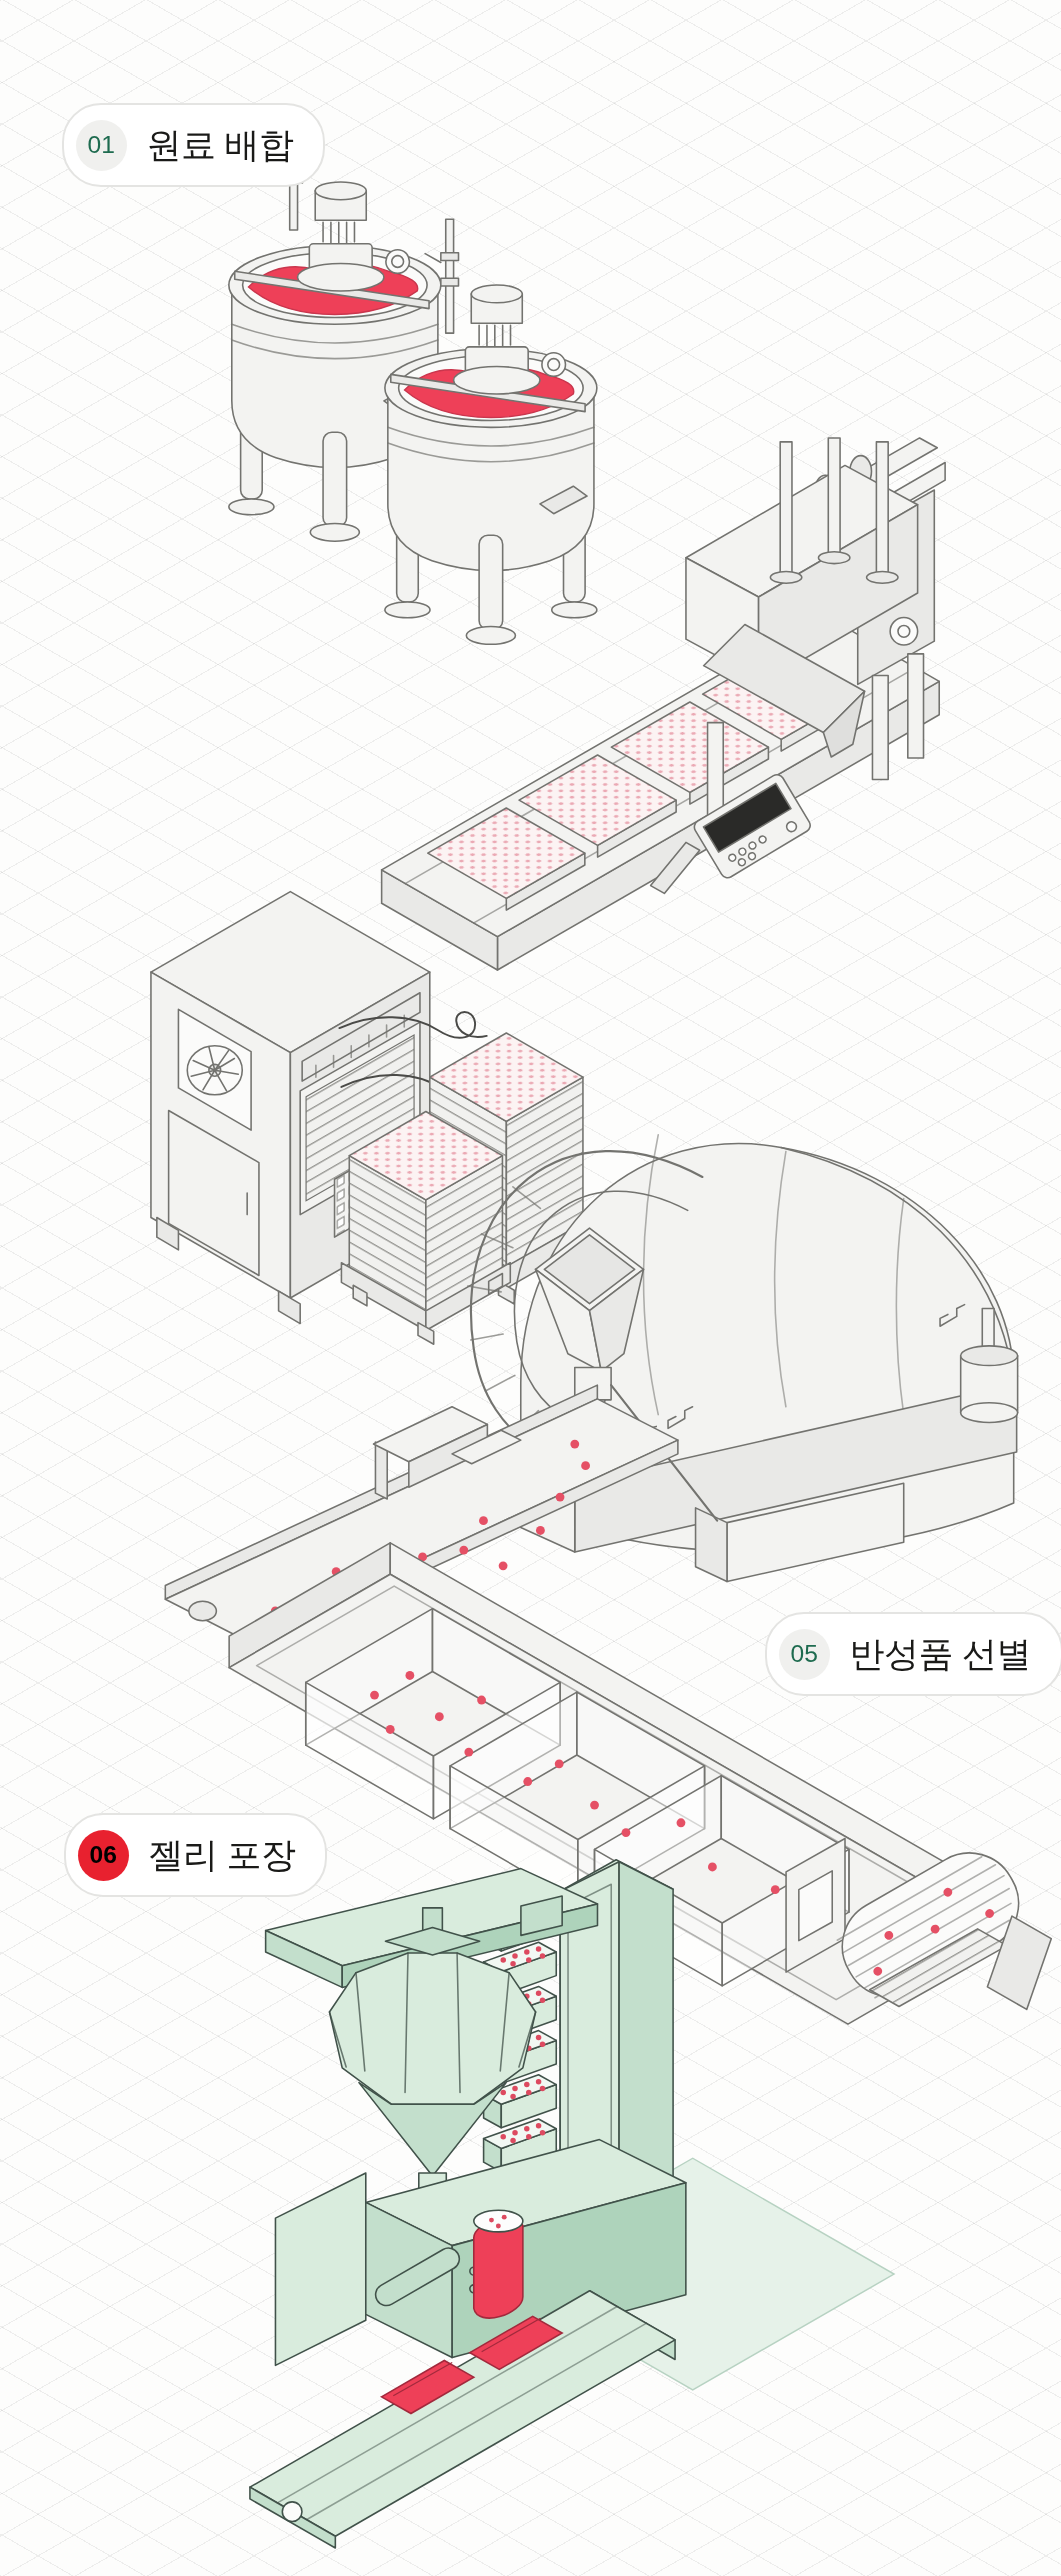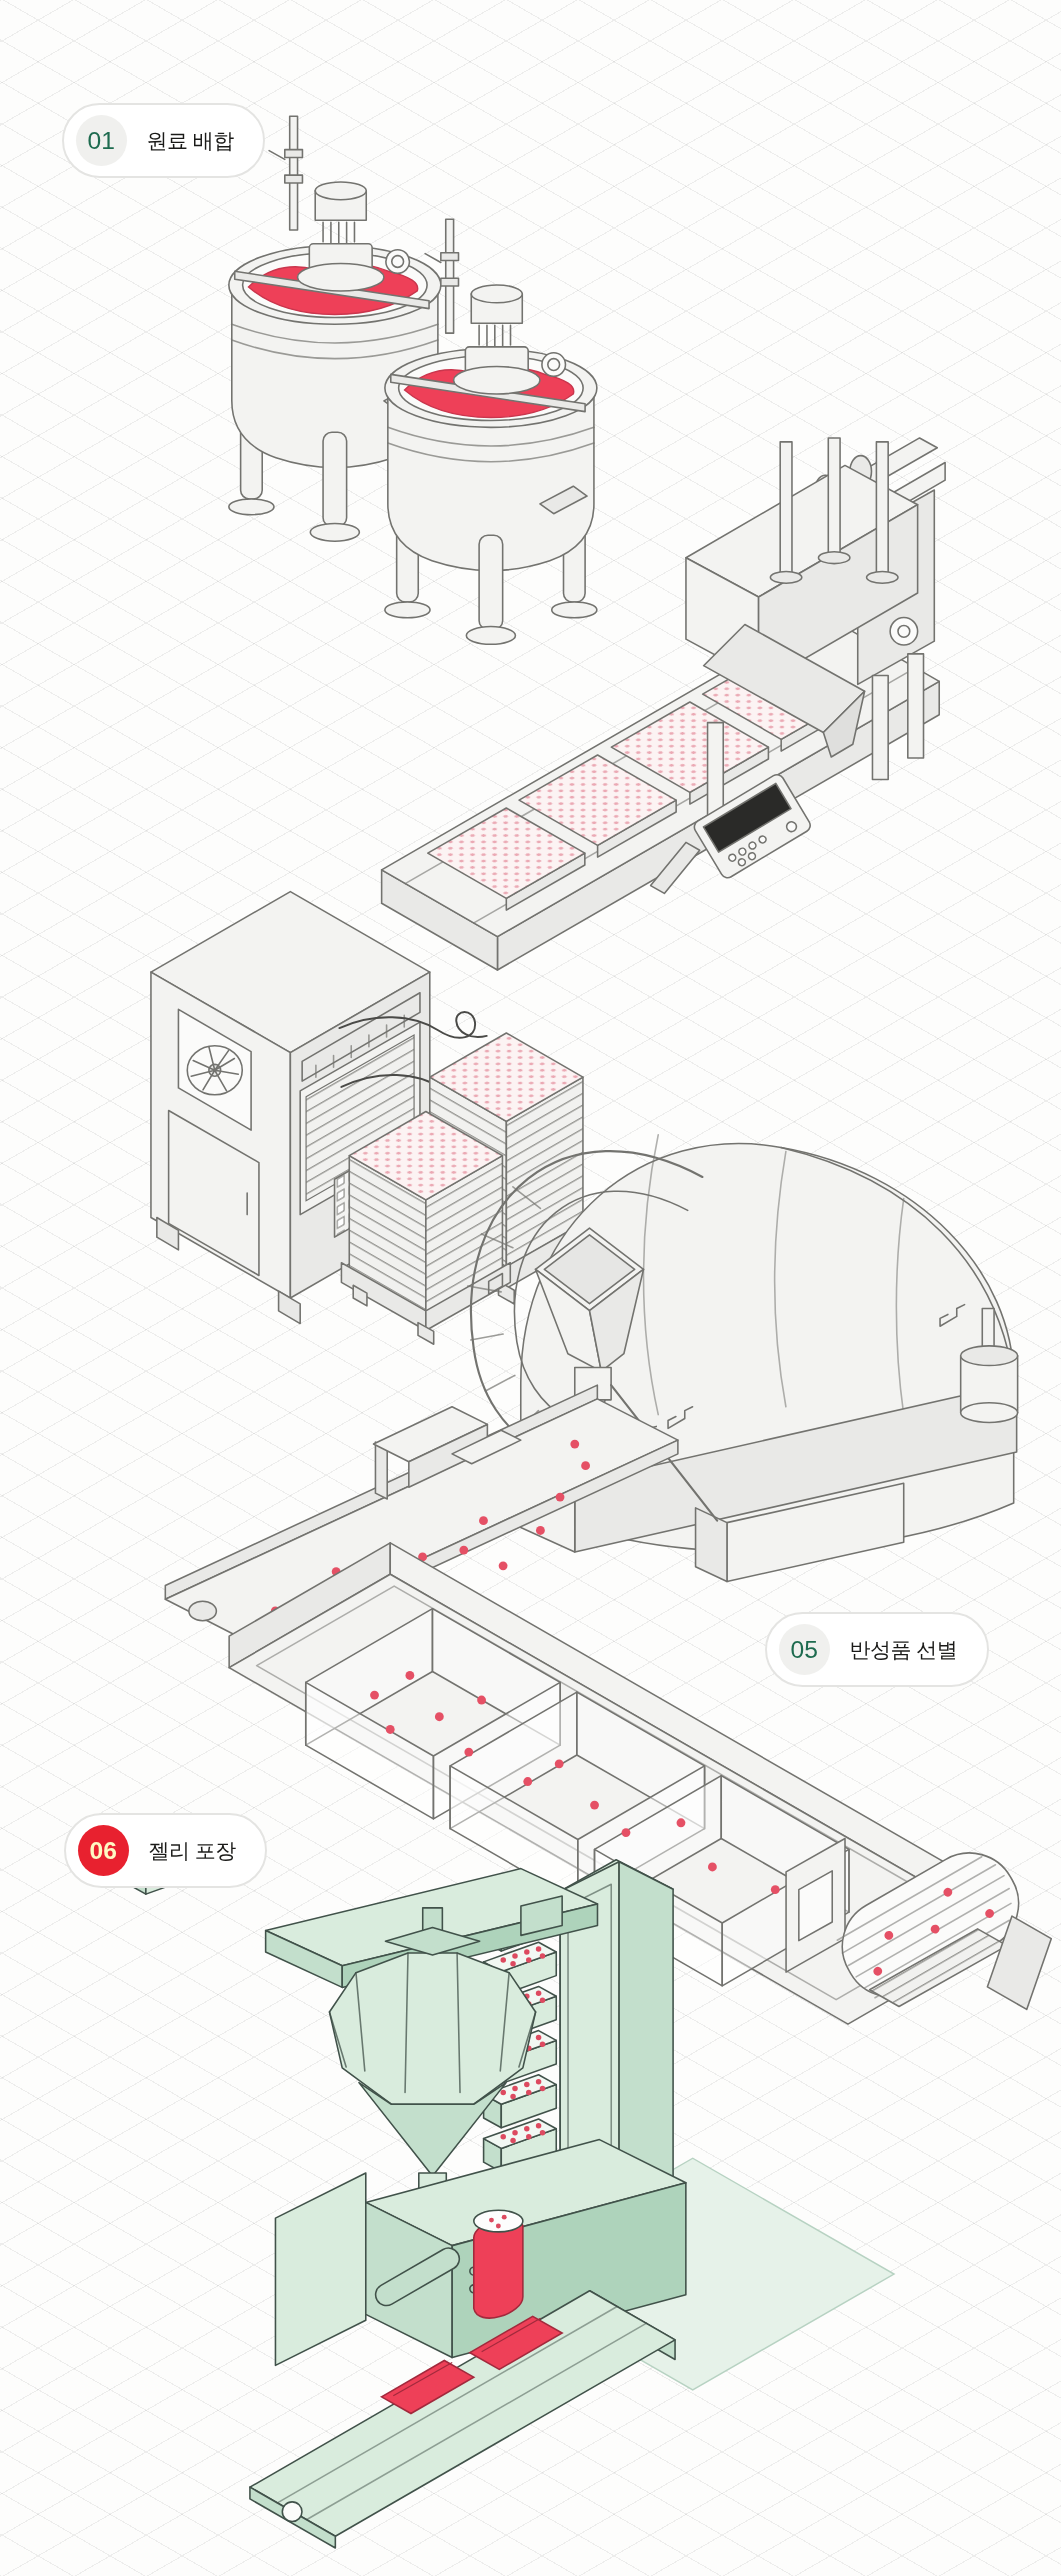--- a/index.html
+++ b/index.html
@@ -8,32 +8,32 @@
     position:relative;width:1061px;height:2576px;overflow:hidden;
     background-color:#fdfdfc;
     background-image:
       repeating-linear-gradient(150deg, rgba(130,130,130,.13) 0px, rgba(130,130,130,.13) 1px, transparent 1px, transparent 36px),
       repeating-linear-gradient(30deg, rgba(130,130,130,.13) 0px, rgba(130,130,130,.13) 1px, transparent 1px, transparent 36px);
   }
   .illus{position:absolute;}
   .illus svg{display:block;overflow:visible;}
   
   .pill{
-    position:absolute;height:75px;display:inline-flex;align-items:center;
+    position:absolute;height:84px;display:inline-flex;align-items:center;
     gap:19.6px;padding:0 29.5px 0 11.8px;background:#ffffff;
     border:2px solid #e4e4e2;border-radius:39px;box-sizing:border-box;
     white-space:nowrap;z-index:5;
   }
   .pill .num{
     width:51px;height:51px;border-radius:50%;background:#f0f0ee;color:#1e6b4f;
     display:flex;align-items:center;justify-content:center;
     font-size:24.6px;font-weight:500;letter-spacing:0;
   }
-  .pill .lbl{font-size:21px;color:#1a1a18;letter-spacing:-0.5px;}
-  .pill.active .num{background:#e8212f;color:#fef9c3;font-weight:700;}
+  .pill .lbl{font-size:35px;color:#1a1a18;letter-spacing:-0.5px;}
+  .pill.active .num{background:#e8212f;color:#000000;font-weight:700;}
   .pill.active .lbl{font-weight:400;}
   .p1{left:62px;top:103px}
   .p2{left:757px;top:384px}
   .p3{left:64px;top:726px}
   .p4{left:759px;top:981px}
   .p5{left:765px;top:1612px}
   .p6{left:64px;top:1813px}
   
   .s{stroke:#73736f;stroke-width:1.6;stroke-linejoin:round;stroke-linecap:round;}
   .s2{stroke:#73736f;stroke-width:2.2;stroke-linejoin:round;stroke-linecap:round;}

